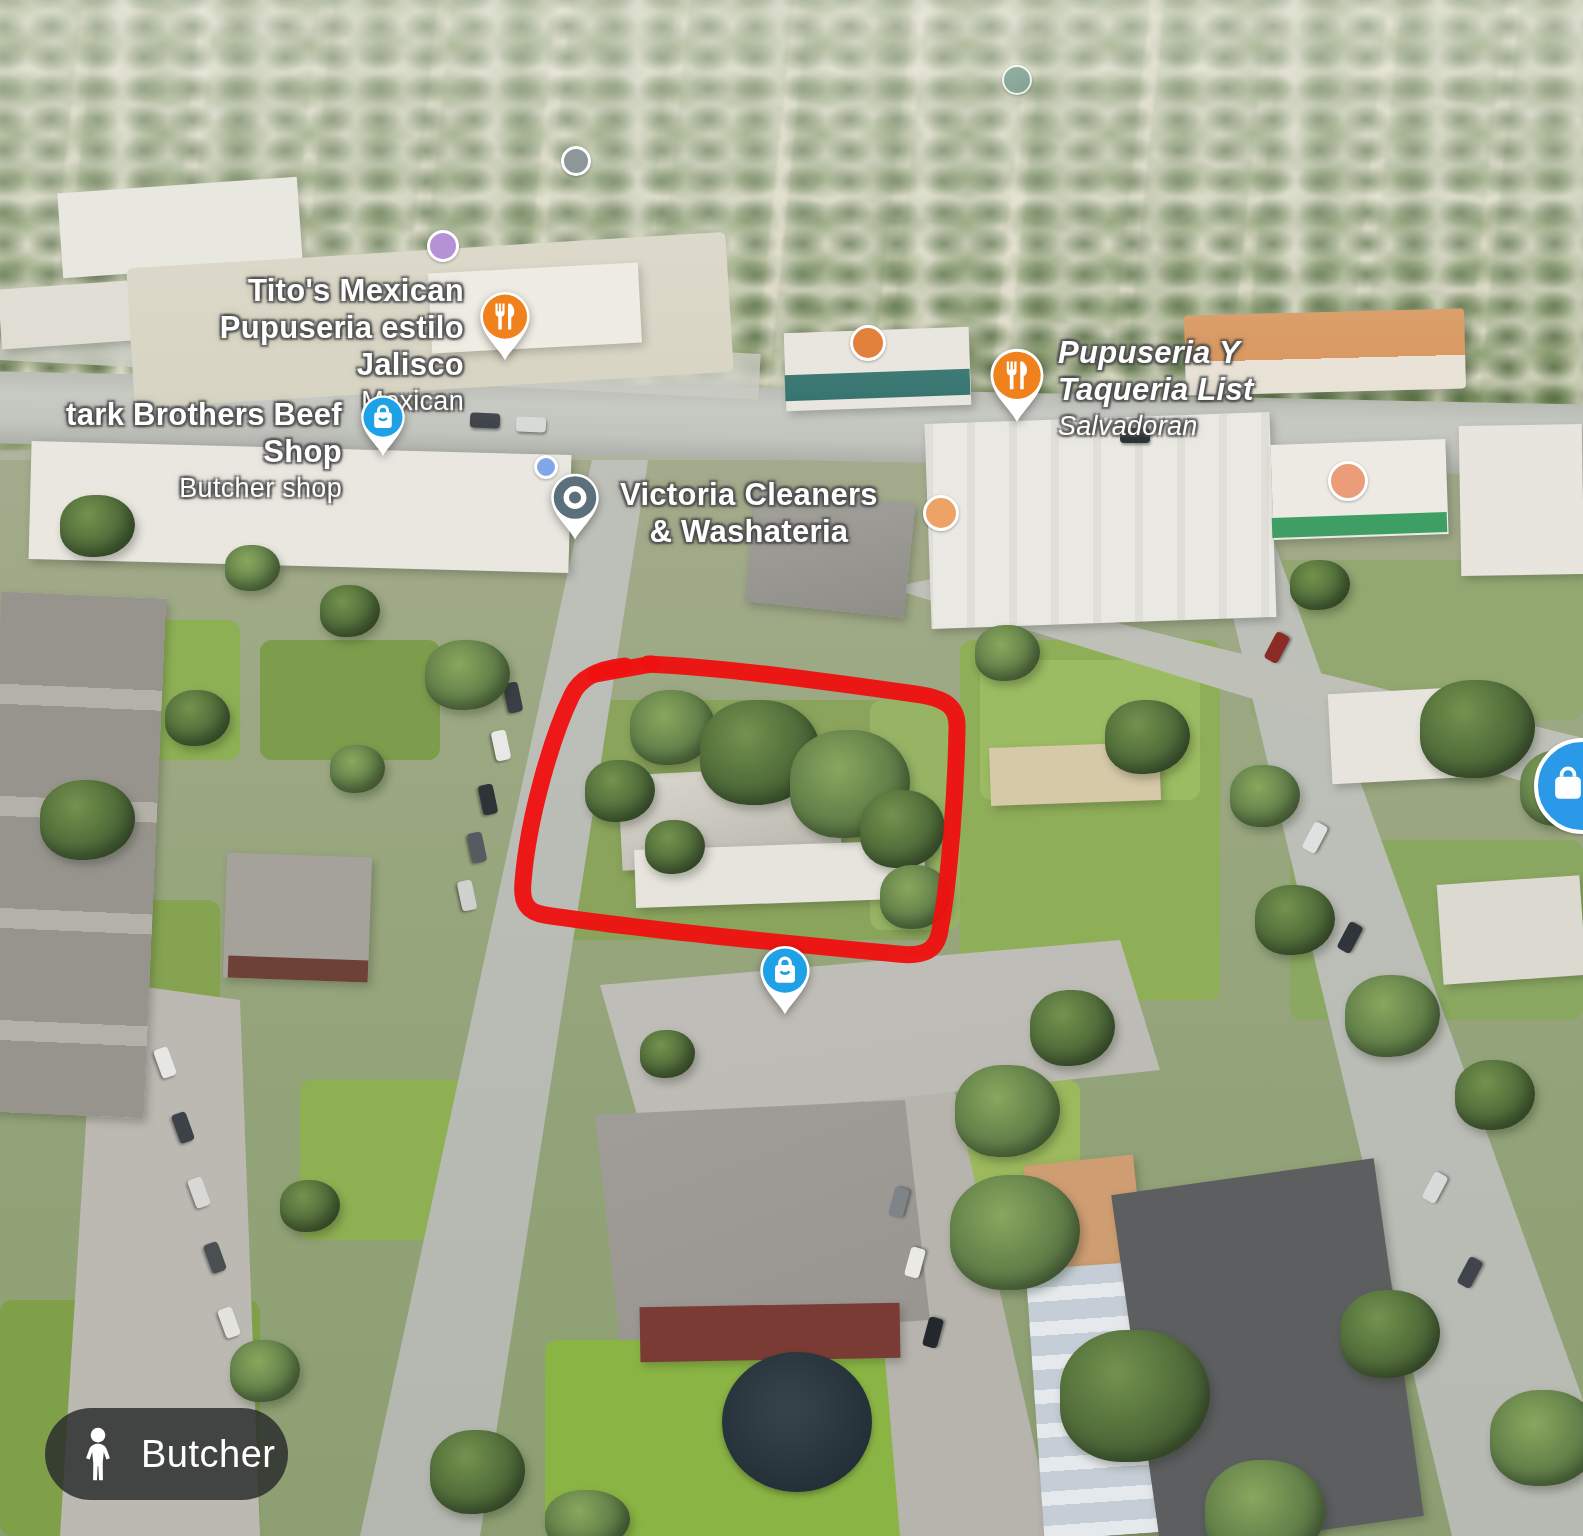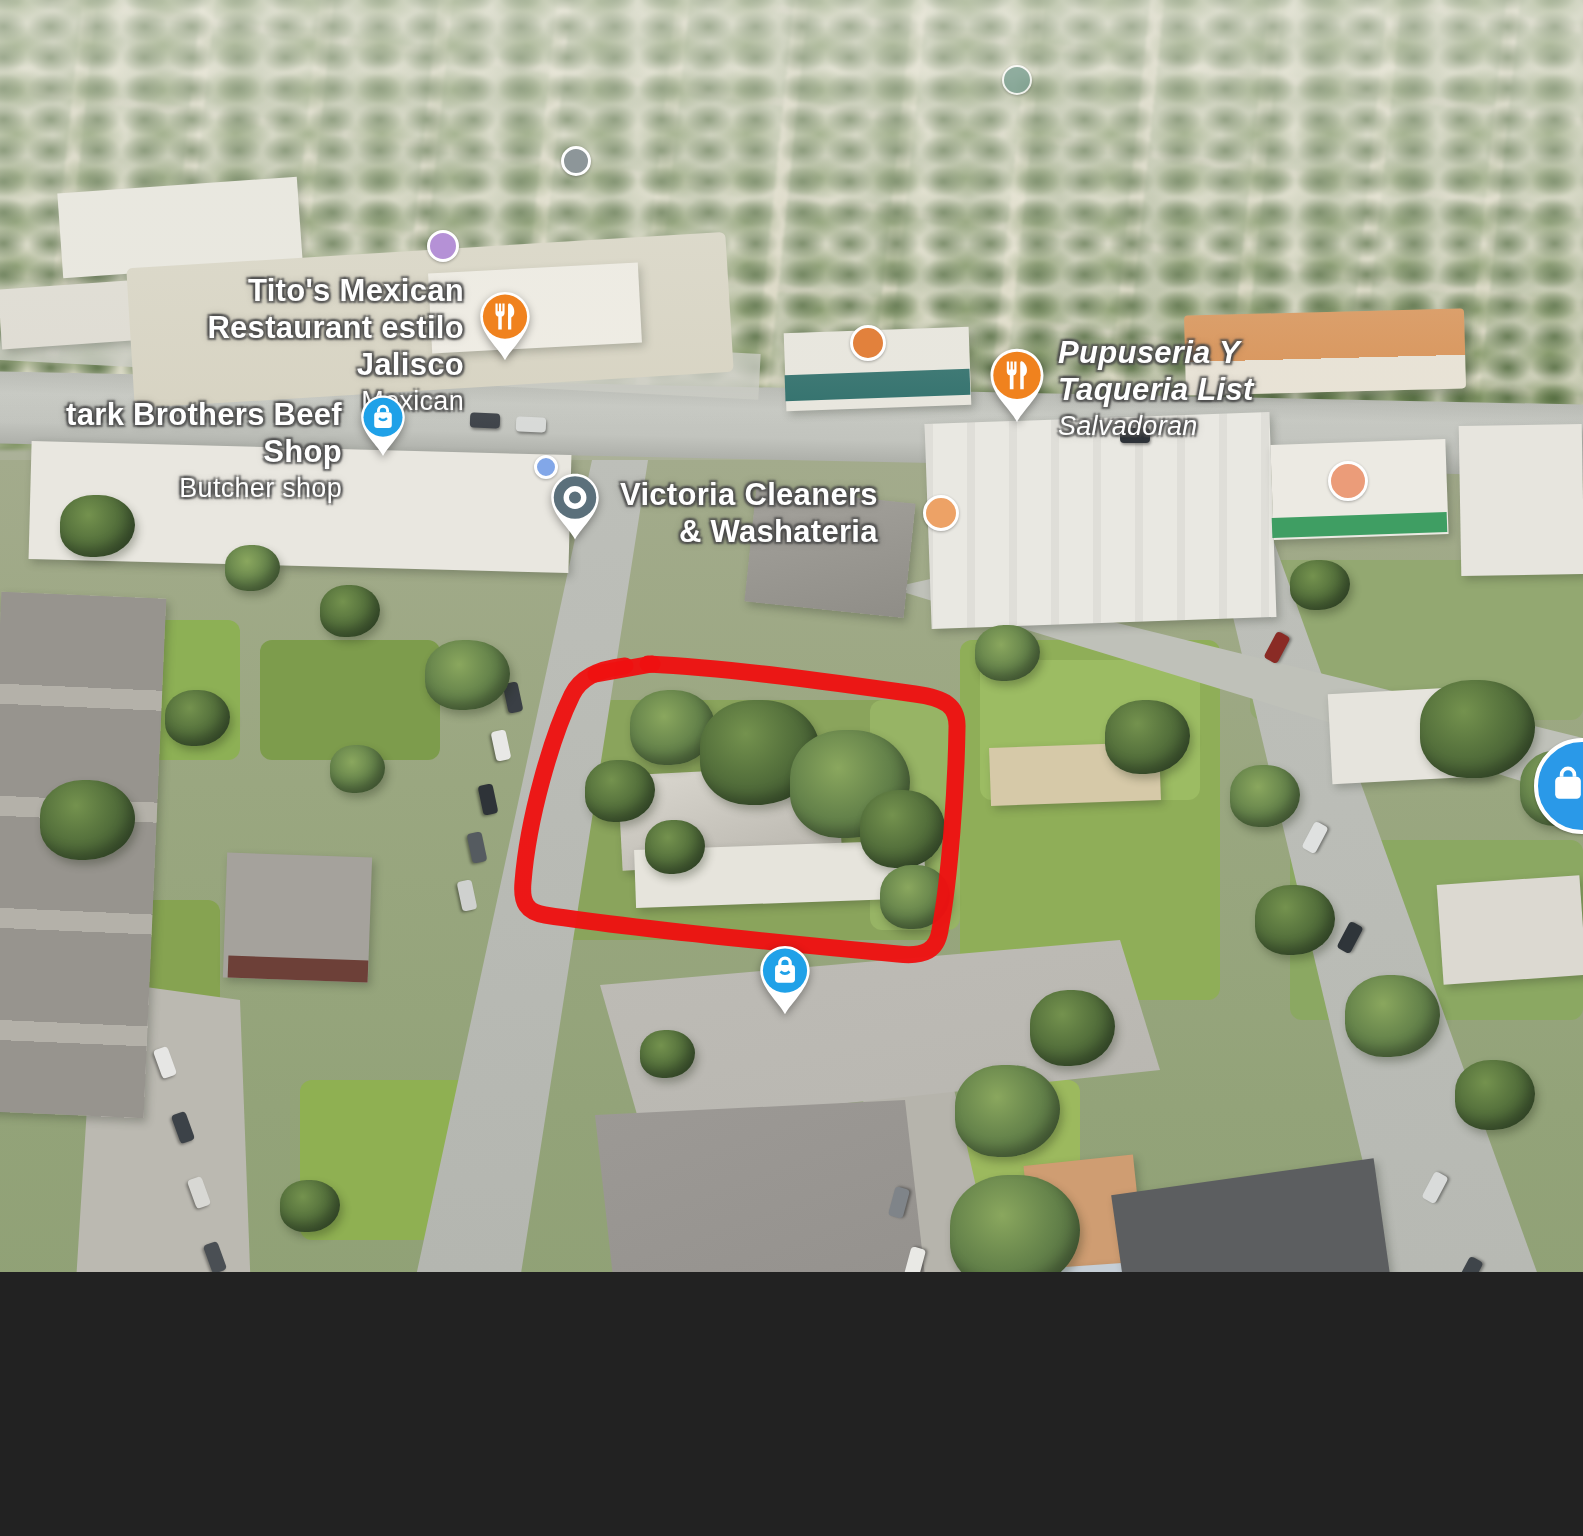--- a/index.html
+++ b/index.html
@@ -1,17 +1,17 @@
 <!DOCTYPE html>
 <html><head>
 <meta charset="utf-8">
 <style>
   html,body{margin:0;padding:0;background:#222;}
   .stage{
-    position:relative;width:1583px;height:1272px;overflow:hidden;
+    position:relative;width:1583px;height:1536px;overflow:hidden;
     font-family:"Liberation Sans", sans-serif;cursor:grab;
     background:linear-gradient(180deg,#cfd2bf 0%,#c6cab4 10%,#bcc3ab 18%,#b0b69e 28%,#a7ad94 42%,#a0a78b 60%,#99a184 100%);
   }
   .abs{position:absolute;}
   
   .grass{position:absolute;border-radius:12px;}
   .road{position:absolute;}
   .bldg{position:absolute;box-shadow:3px 4px 9px rgba(40,45,35,.28);}
   .tree{position:absolute;border-radius:48% 52% 56% 44%;
     background:radial-gradient(circle at 38% 32%, #74924e 0%, #55713c 45%, #3e5630 78%, #35492a 100%);
@@ -228,28 +228,28 @@
   <svg class="pin" style="left:759px;top:944px;" width="52" height="74" viewBox="0 0 24 34">
     <path d="M12 .8C5.7.8.6 5.9.6 12.2c0 4.6 3 9 5.9 12.6 2.4 3 4.6 5.6 5.5 7.6.9-2 3.1-4.6 5.5-7.6 2.9-3.6 5.9-8 5.9-12.6C23.4 5.9 18.3.8 12 .8z" fill="#fff"></path>
     <circle cx="12" cy="12.2" r="10.2" fill="#1FA1E8"></circle>
     <rect x="7.4" y="9.6" width="9.2" height="8.2" rx="1.6" fill="#fff"></rect>
     <path d="M9.6 9.6v-.8a2.4 2.4 0 0 1 4.8 0v.8" fill="none" stroke="#fff" stroke-width="1.5"></path>
     <path d="M9.9 12.6q2.1 2 4.2 0" fill="none" stroke="#1FA1E8" stroke-width="1.2"></path>
   </svg>
 
   <div class="plabel" style="left:104px;width:360px;top:272px;text-align:right;">
     <div class="nm">Tito's Mexican</div>
-    <div class="nm">Restaurant estilo Jalisco</div>
+    <div class="nm">Pupuseria estilo Jalisco</div>
     <div class="cat">Mexican</div>
   </div>
   <div class="plabel" style="left:-8px;width:350px;top:396px;text-align:right;">
     <div class="nm">tark Brothers Beef Shop</div>
     <div class="cat">Butcher shop</div>
   </div>
-  <div class="plabel" style="left:620px;top:476px;text-align:right;">
+  <div class="plabel" style="left:620px;top:476px;text-align:center;">
     <div class="nm">Victoria Cleaners</div>
     <div class="nm">&amp; Washateria</div>
   </div>
   <div class="plabel" style="left:1058px;top:334px;text-align:left;font-style:italic;">
     <div class="nm">Pupuseria Y</div>
     <div class="nm">Taqueria List</div>
     <div class="cat">Salvadoran</div>
   </div>
 
   <button class="street-btn">

